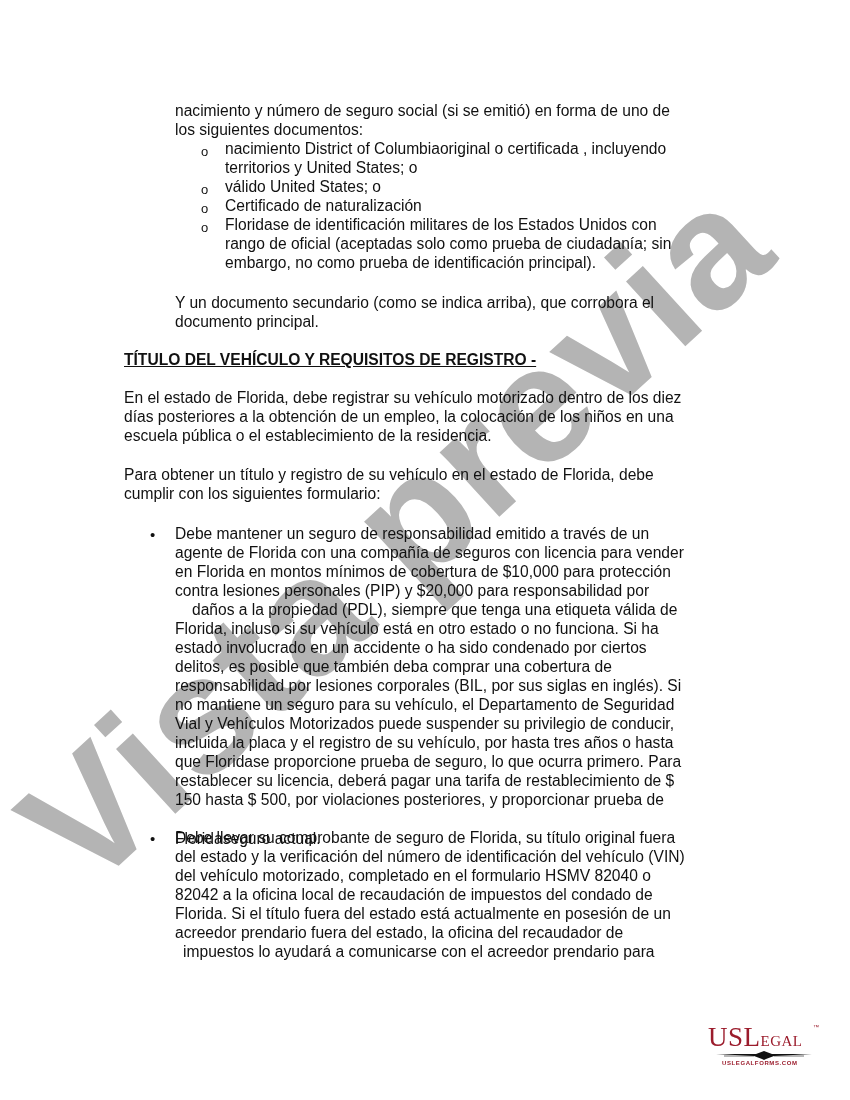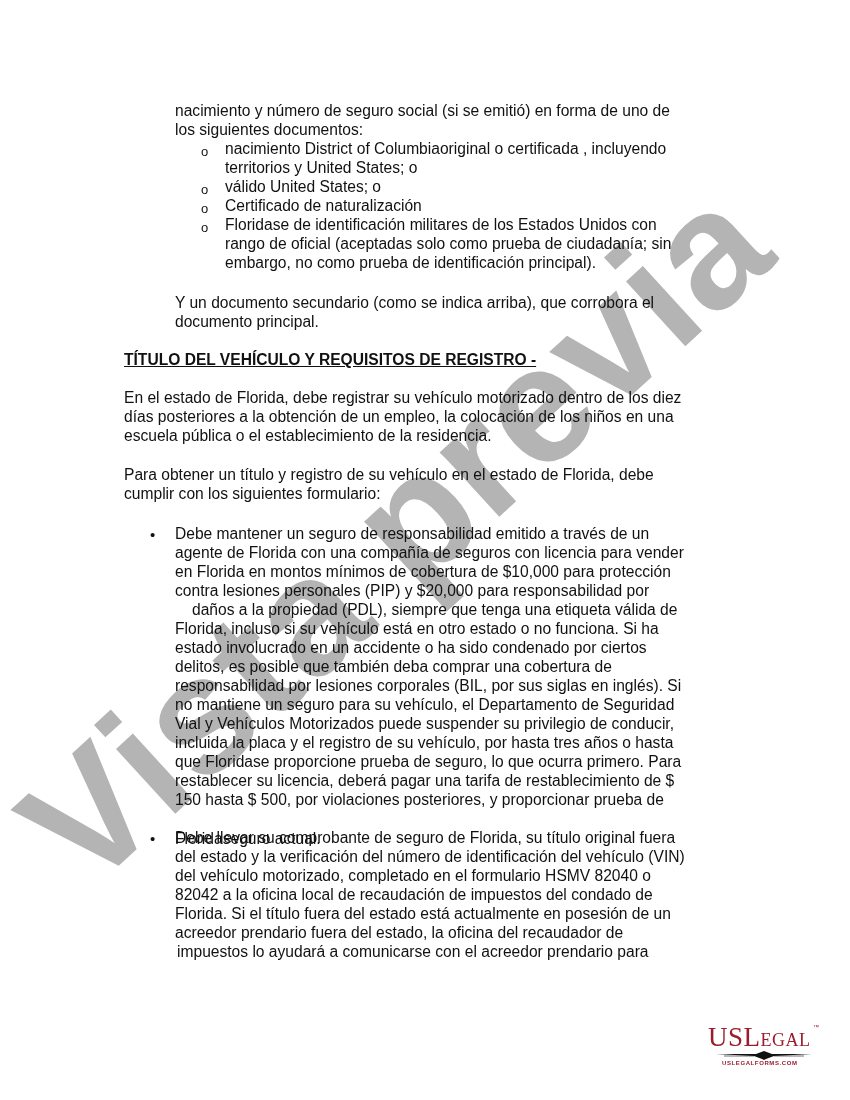--- a/index.html
+++ b/index.html
@@ -13,21 +13,21 @@
   }
   .content { position: absolute; left: 0; top: 0; width: 850px; z-index: 2;
              font-size: 15.6px; line-height: 19px; }
   .line { position: absolute; white-space: nowrap; }
   .bullet-o { position: absolute; font-size: 13px; }
   .bullet-dot { position: absolute; font-size: 15px; }
   .heading { text-decoration: underline; font-weight: bold; }
   .logo { position: absolute; left: 700px; top: 1022px; width: 125px; height: 48px; z-index: 2; }
   .logo-text { position: absolute; left: 8px; top: 0px; font-family: "Liberation Serif", serif;
                font-size: 27px; color: #9b1c2c; letter-spacing: 0.5px; }
-  .logo-text .small { font-size: 18px; }
+  .logo-text .small { font-size: 15px; }
   .logo-tm { position: absolute; left: 113px; top: 2px; font-size: 6px; color: #9b1c2c; }
   .logo-url { position: absolute; left: 22px; top: 38px; font-size: 6px; color: #9b1c2c;
               letter-spacing: 0.6px; font-weight: bold; }
 </style>
 </head>
 <body>
 
 <div class="page">
   <div class="watermark">Vista previa</div>
 
@@ -81,21 +81,21 @@
     <div class="line" style="left:175px; top:790px;">150 hasta $ 500, por violaciones posteriores, y proporcionar prueba de</div>
     <div class="line" style="left:175px; top:809px;margin-top:20px;">Floridaseguro actual.</div>
 
     <span class="bullet-dot" style="left:150px; top:829px;">•</span>
     <div class="line" style="left:175px; top:828px;">Debe llevar su comprobante de seguro de Florida, su título original fuera</div>
     <div class="line" style="left:175px; top:847px;">del estado y la verificación del número de identificación del vehículo (VIN)</div>
     <div class="line" style="left:175px; top:866px;">del vehículo motorizado, completado en el formulario HSMV 82040 o</div>
     <div class="line" style="left:175px; top:885px;">82042 a la oficina local de recaudación de impuestos del condado de</div>
     <div class="line" style="left:175px; top:904px;">Florida. Si el título fuera del estado está actualmente en posesión de un</div>
     <div class="line" style="left:175px; top:923px;">acreedor prendario fuera del estado, la oficina del recaudador de</div>
-    <div class="line" style="left:177px; top:942px;">impuestos lo ayudará a comunicarse con el acreedor prendario para</div>
+    <div class="line" style="left:183px; top:942px;">impuestos lo ayudará a comunicarse con el acreedor prendario para</div>
   </div>
 
   <div class="logo">
     <div class="logo-text"><span>US</span><span>L</span><span class="small">EGAL</span></div>
     <div class="logo-tm">™</div>
     <svg style="position:absolute; left:14px; top:29px;" width="100" height="9" viewBox="0 0 100 9">
       <path d="M2 3 L42 3 L50 0 L58 3 L98 3 L60 5 L52 8 L50 9 L48 8 L40 5 Z" fill="#111"></path>
       <line x1="10" y1="5" x2="40" y2="5" stroke="#111" stroke-width="0.6"></line>
       <line x1="60" y1="5" x2="90" y2="5" stroke="#111" stroke-width="0.6"></line>
     </svg>

